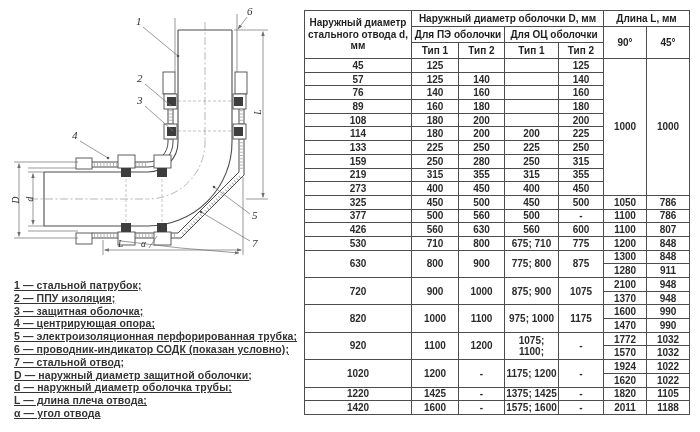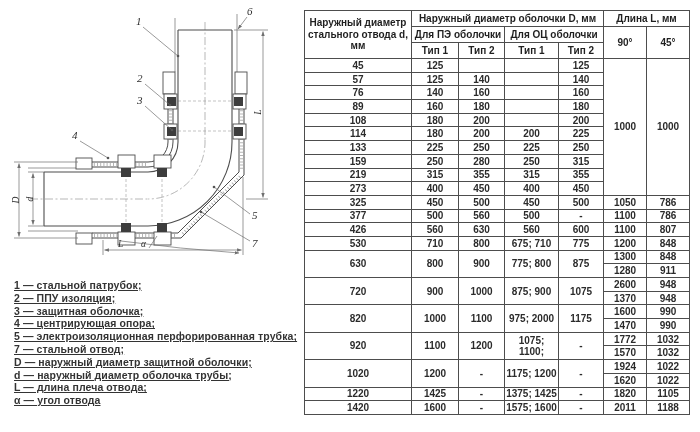--- a/index.html
+++ b/index.html
@@ -173,20 +173,21 @@
   </g>
 </svg>
 </div>
 
 <div class="legend">
   <div>1 — стальной патрубок;</div>
   <div>2 — ППУ изоляция;</div>
   <div>3 — защитная оболочка;</div>
   <div>4 — центрирующая опора;</div>
   <div>5 — электроизоляционная перфорированная трубка;</div>
+  <div>6 — проводник-индикатор СОДК (показан условно);</div>
   <div>7 — стальной отвод;</div>
   <div>D — наружный диаметр защитной оболочки;</div>
   <div>d — наружный диаметр оболочка трубы;</div>
   <div>L — длина плеча отвода;</div>
   <div>α — угол отвода</div>
 </div>
 
 <div class="tbl-wrap">
   <table>
     <colgroup>
@@ -339,32 +340,32 @@
         <tr>
           <td>1280</td>
           <td>911</td>
         </tr>
         <tr>
           <td rowspan="2">720</td>
           <td rowspan="2">900</td>
           <td rowspan="2">1000</td>
           <td rowspan="2">875; 900</td>
           <td rowspan="2">1075</td>
-          <td>2600</td>
+          <td>2100</td>
           <td>948</td>
         </tr>
         <tr>
           <td>1370</td>
           <td>948</td>
         </tr>
         <tr>
           <td rowspan="2">820</td>
           <td rowspan="2">1000</td>
           <td rowspan="2">1100</td>
-          <td rowspan="2">975; 2000</td>
+          <td rowspan="2">975; 1000</td>
           <td rowspan="2">1175</td>
           <td>1600</td>
           <td>990</td>
         </tr>
         <tr>
           <td>1470</td>
           <td>990</td>
         </tr>
         <tr>
           <td rowspan="2">920</td>

